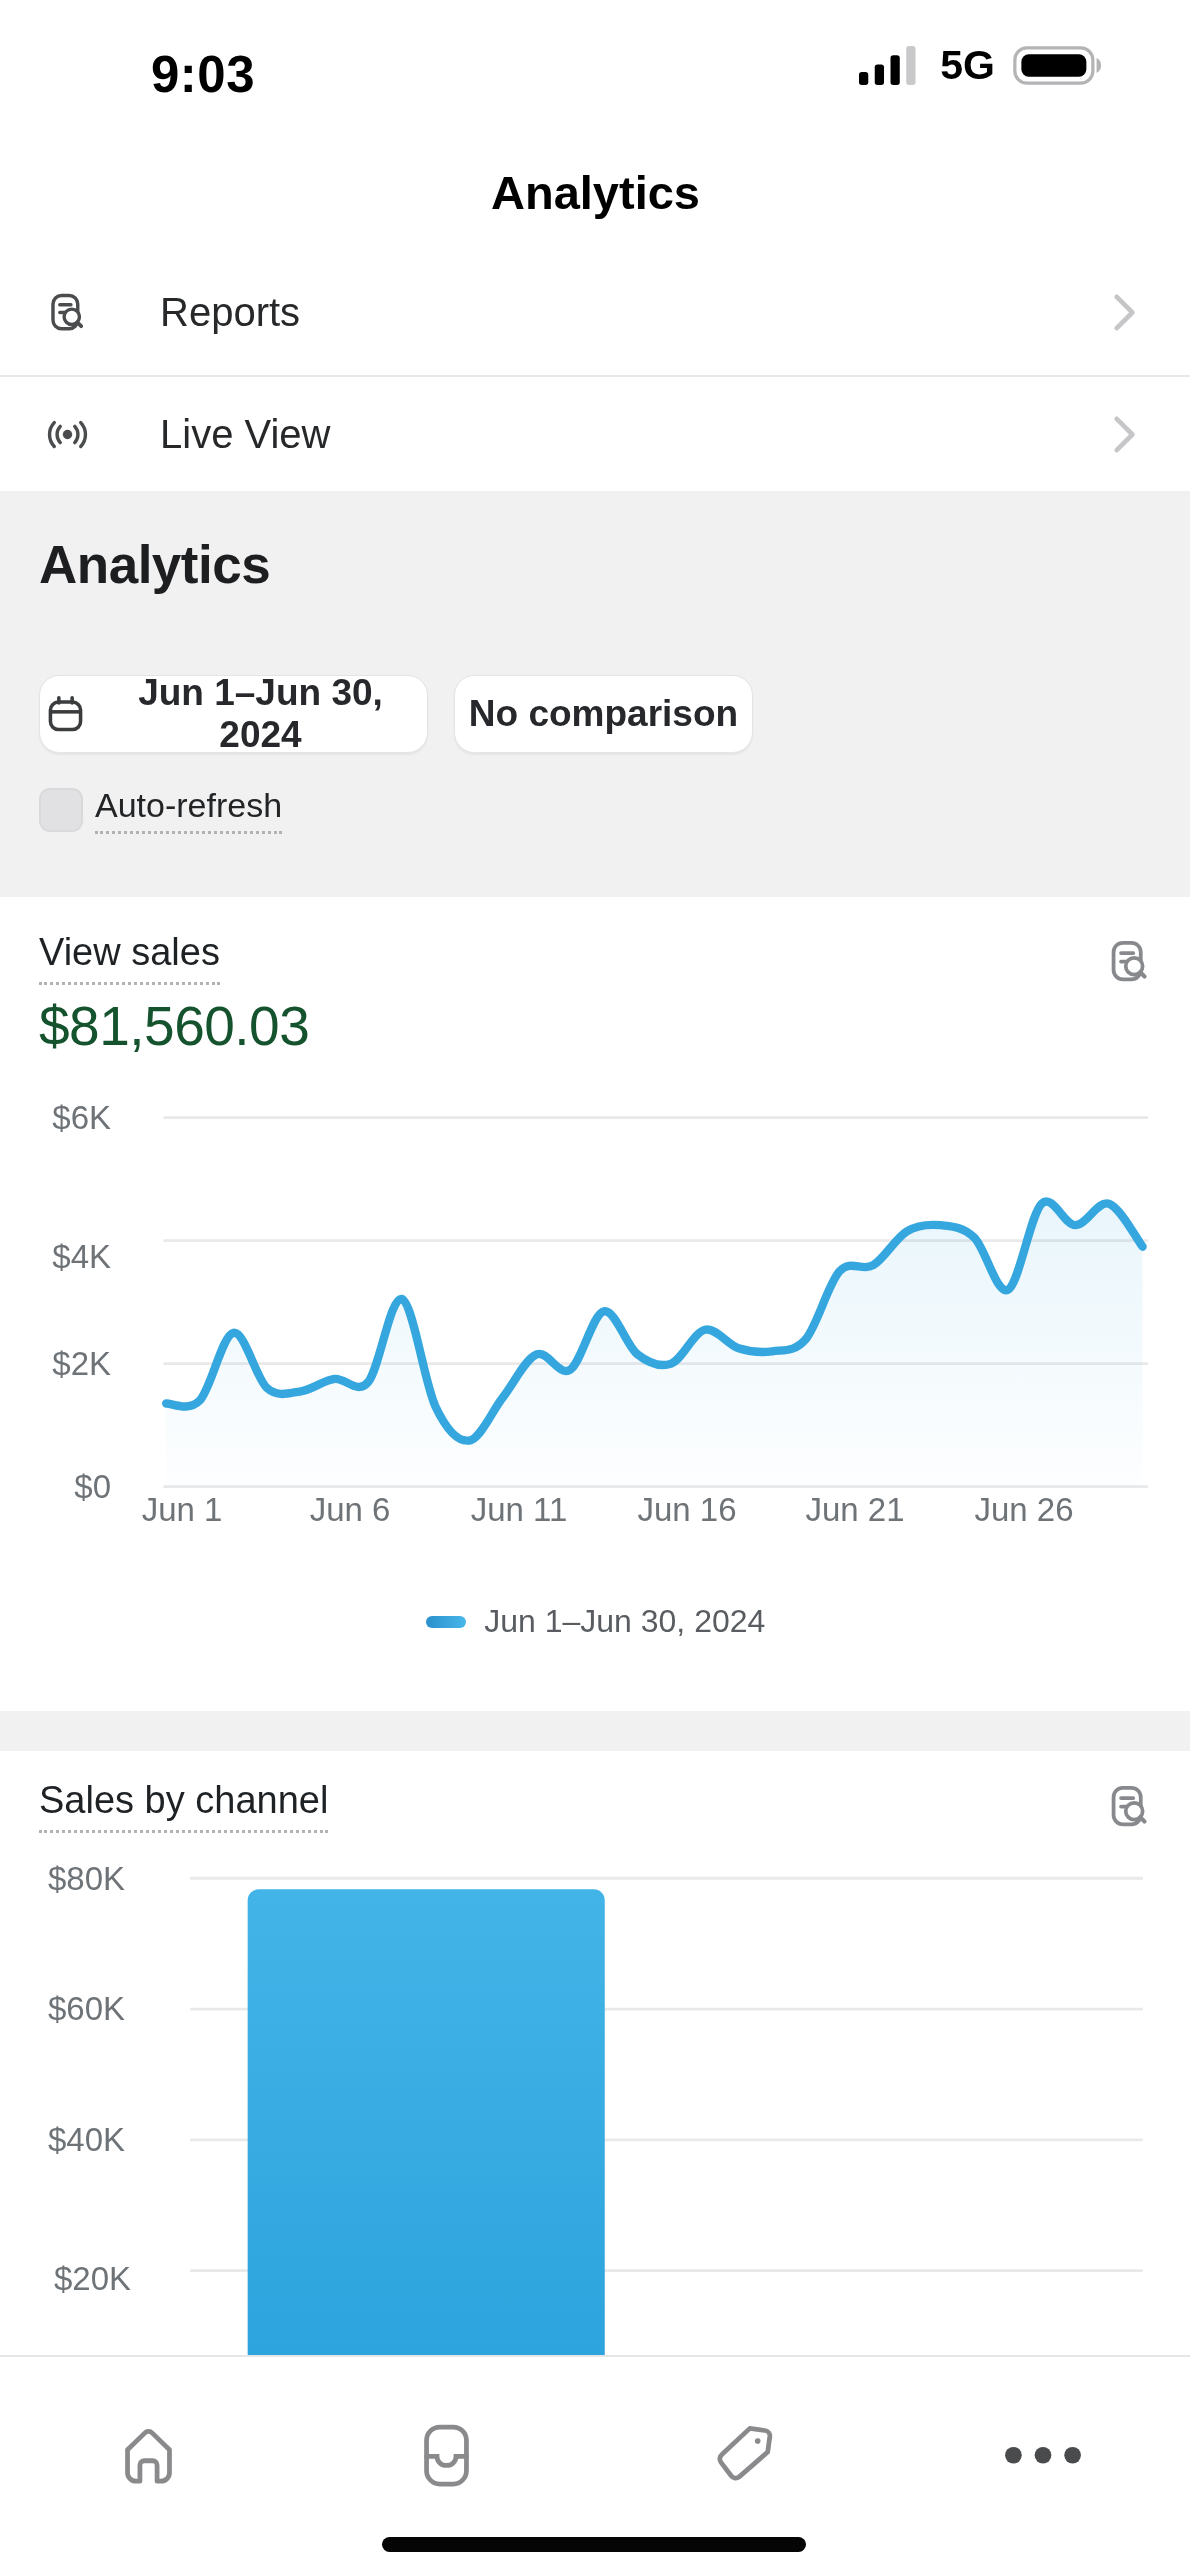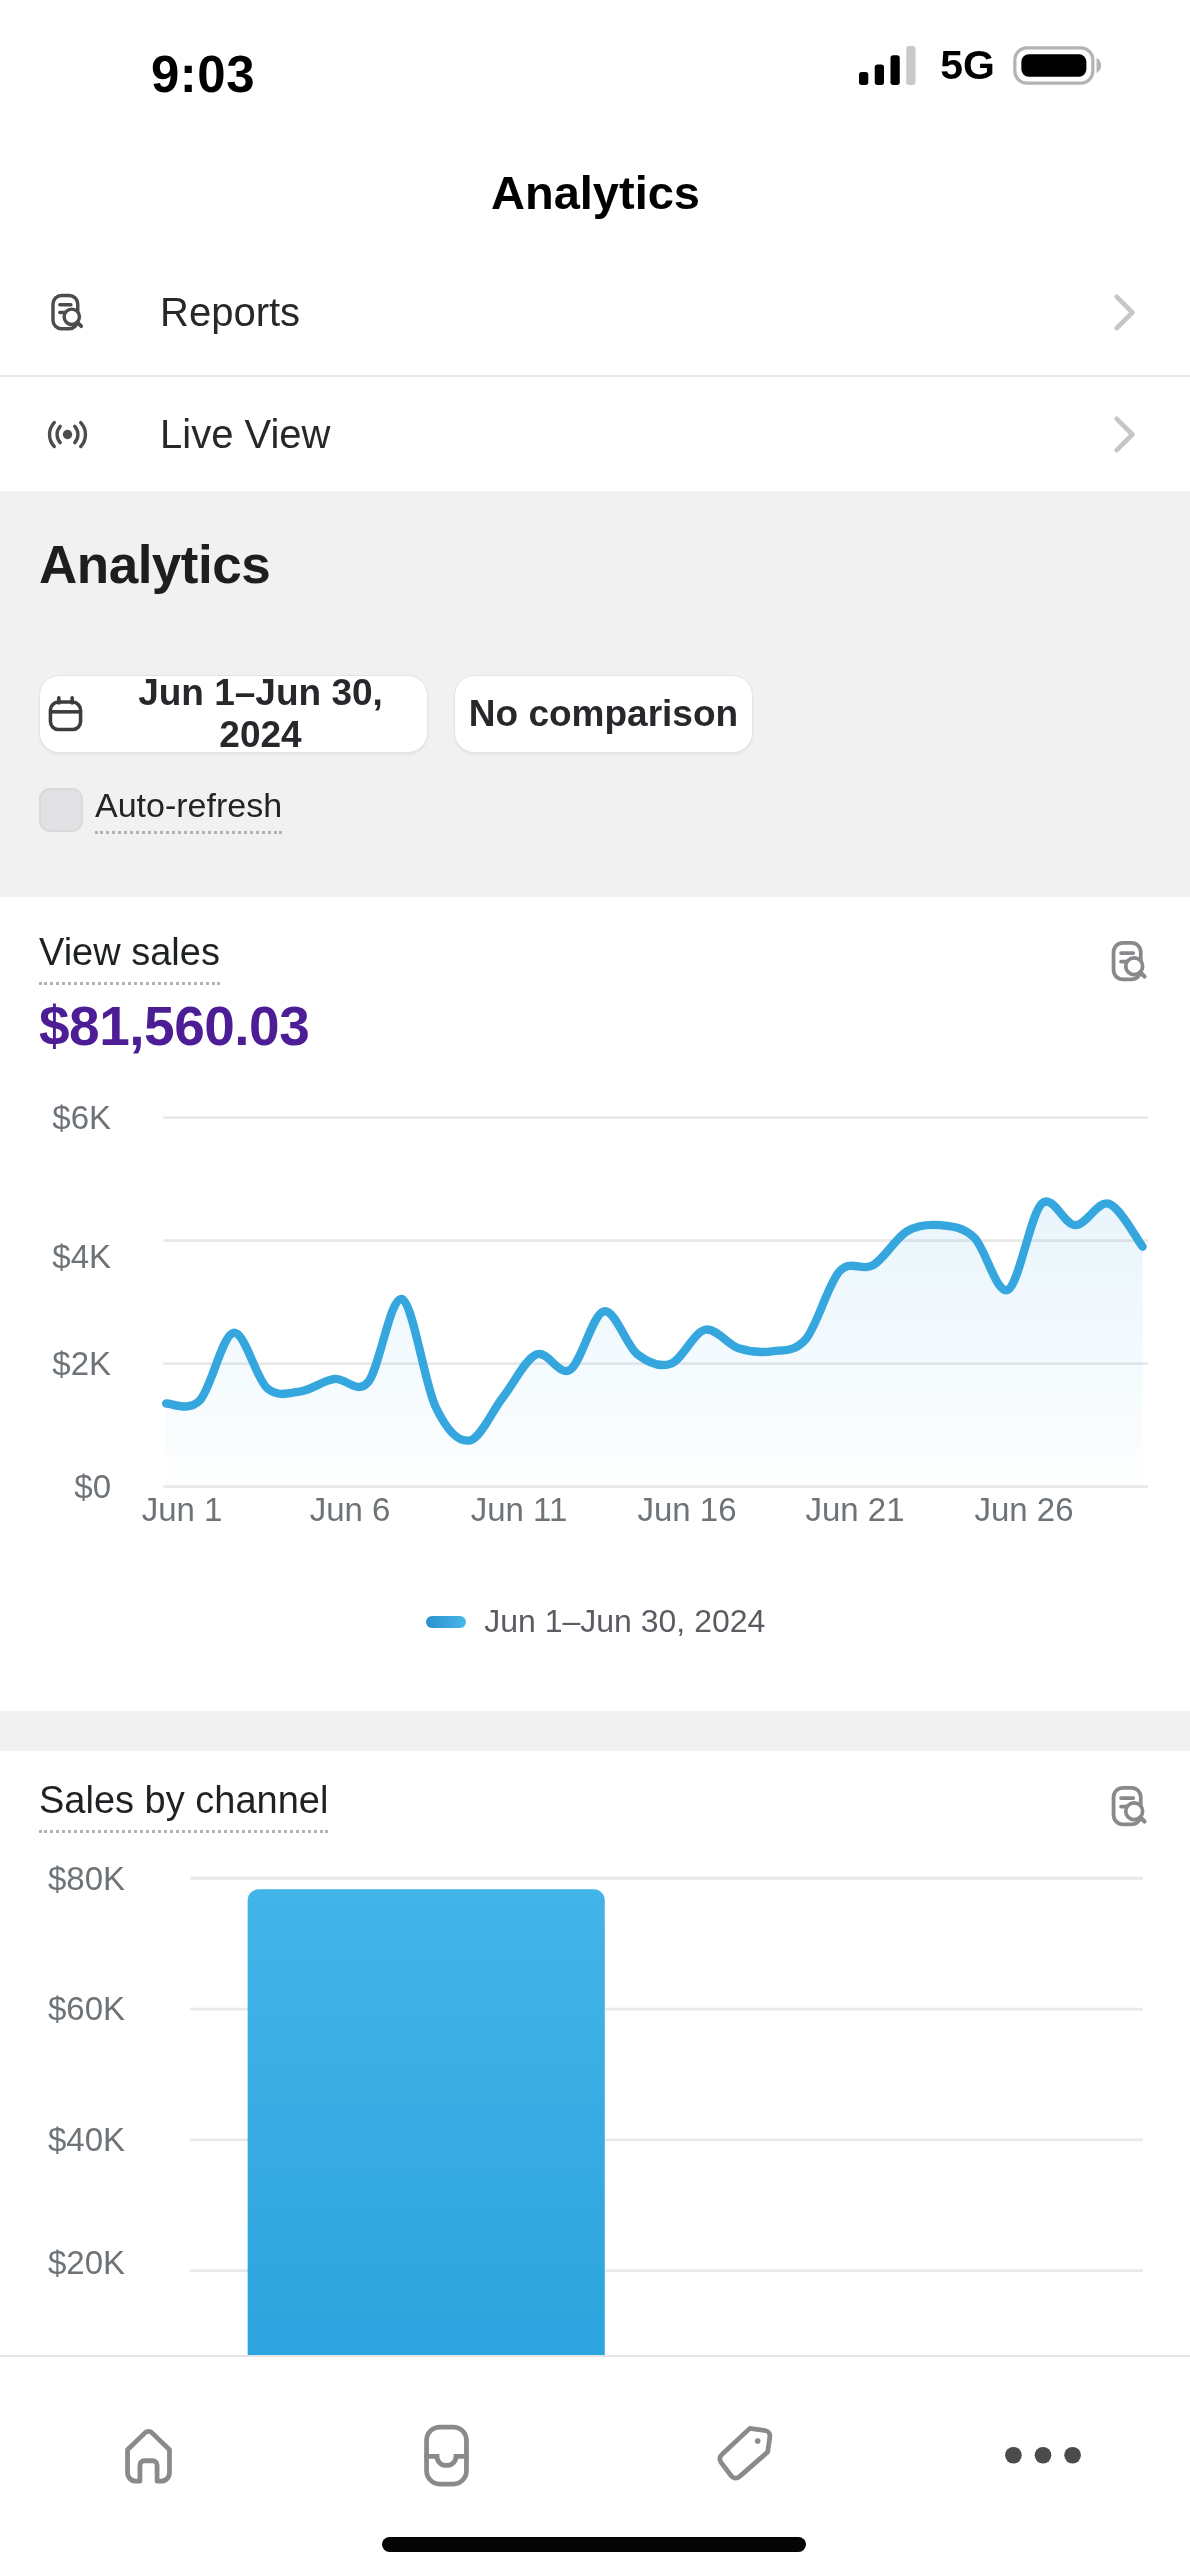--- a/index.html
+++ b/index.html
@@ -33,21 +33,21 @@
   }
   .btn-date{left:39px;width:389px;}
   .btn-compare{left:454px;width:299px;}
   .auto-row{position:absolute;left:39px;top:295px;display:flex;align-items:center;}
   .checkbox{width:44px;height:44px;border-radius:11px;background:#e1e1e4;box-shadow:inset 0 0 0 1.9px rgba(0,0,0,.03);cursor:pointer;}
   .auto-label{margin-left:12px;font-size:34px;color:#222426;border-bottom:3.7px dotted #b2b2b4;padding-bottom:5.6px;cursor:pointer;}
   
   .card{position:absolute;left:0;width:100%;background:#fff;}
   .card-title{position:absolute;left:39px;font-size:38px;font-weight:500;color:#1f2225;border-bottom:3.7px dotted #b2b2b4;padding-bottom:8.3px;cursor:pointer;}
   .card-action{position:absolute;left:1107px;width:45px;height:45px;cursor:pointer;display:flex;}
-  .big-value{position:absolute;left:39px;top:96px;font-size:55px;font-weight:700;color:#4c1d95;letter-spacing:-0.5px;}
+  .big-value{position:absolute;left:39px;top:96px;font-size:55px;font-weight:400;color:#14532d;letter-spacing:-0.5px;}
   .chart-wrap{position:absolute;left:0;width:1191px;}
   .chart-wrap svg{position:absolute;left:0;top:0;}
   .ytick{position:absolute;width:111px;text-align:right;font-size:33px;color:#6e7378;line-height:39px;}
   .yticks-bar .ytick{width:125px;}
   .xtick{position:absolute;transform:translateX(-50%);font-size:33px;color:#6e7378;white-space:nowrap;}
   .legend{position:absolute;left:0;width:100%;display:flex;align-items:center;justify-content:center;gap:18.5px;}
   .legend-dash{width:40px;height:12px;border-radius:6.5px;background:linear-gradient(90deg,#2b90cc,#47b7ea);}
   .legend-text{font-size:32px;color:#595d62;}
   .section-band{position:absolute;left:0;width:100%;background:#f1f1f2;}
   
@@ -218,21 +218,21 @@
         </defs>
         <g id="bar-grid">
             <line x1="205" x2="1232" y1="448" y2="448" stroke="#e9e9ea" stroke-width="3"></line>
             <line x1="205" x2="1232" y1="307" y2="307" stroke="#e9e9ea" stroke-width="3"></line>
             <line x1="205" x2="1232" y1="166" y2="166" stroke="#e9e9ea" stroke-width="3"></line>
             <line x1="205" x2="1232" y1="25" y2="25" stroke="#e9e9ea" stroke-width="3"></line>
           </g>
         <path id="bar-rect" fill="url(#barGrad)" d="M267,48.985000000000014 a12,12 0 0 1 12,-12 h361 a12,12 0 0 1 12,12 V540 H267 Z"></path>
       </svg>
       <div id="bar-yticks" class="yticks-bar">
-          <div class="ytick" style="top: 388px;">$20K</div>
+          <div class="ytick" style="top: 404px; padding-left: 6px;">$20K</div>
           <div class="ytick" style="top: 265px;">$40K</div>
           <div class="ytick" style="top: 134px;">$60K</div>
           <div class="ytick" style="top: 3.7px;">$80K</div>
         </div>
     </div>
   </div>
 
   <div class="tab-bar">
     <div class="tab-item" style="left:93px;">
       <span style="display:flex;">

